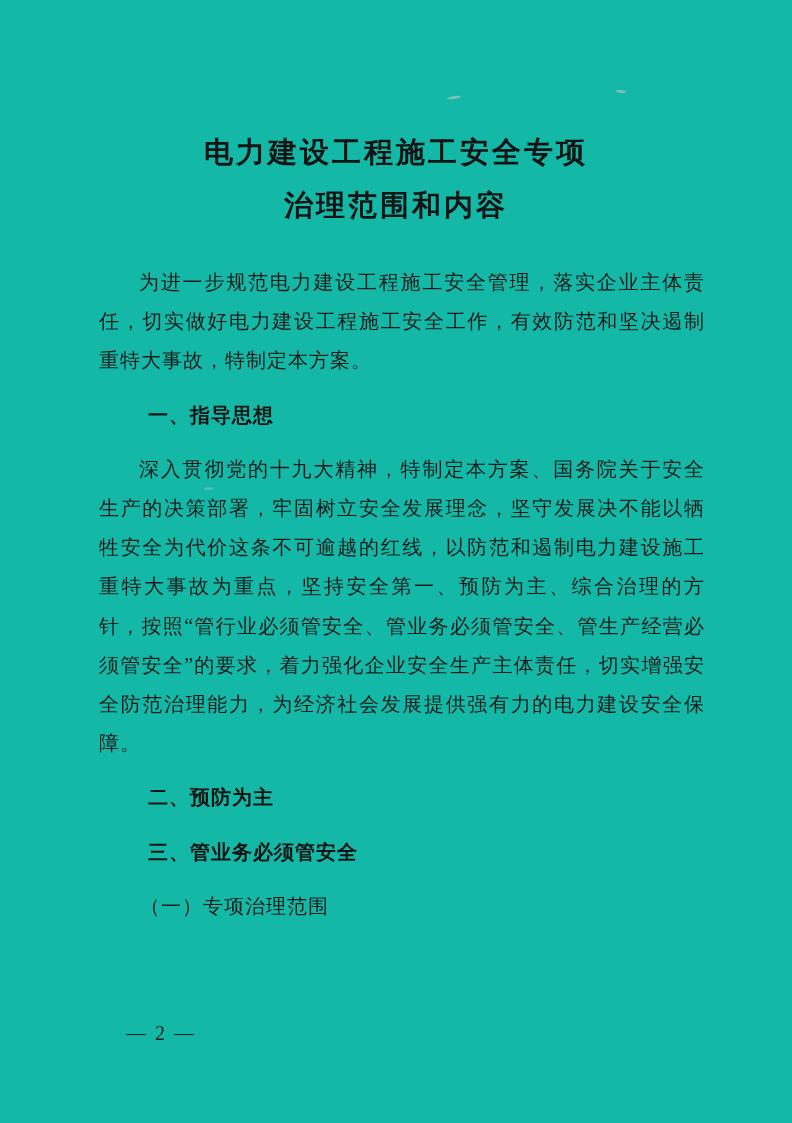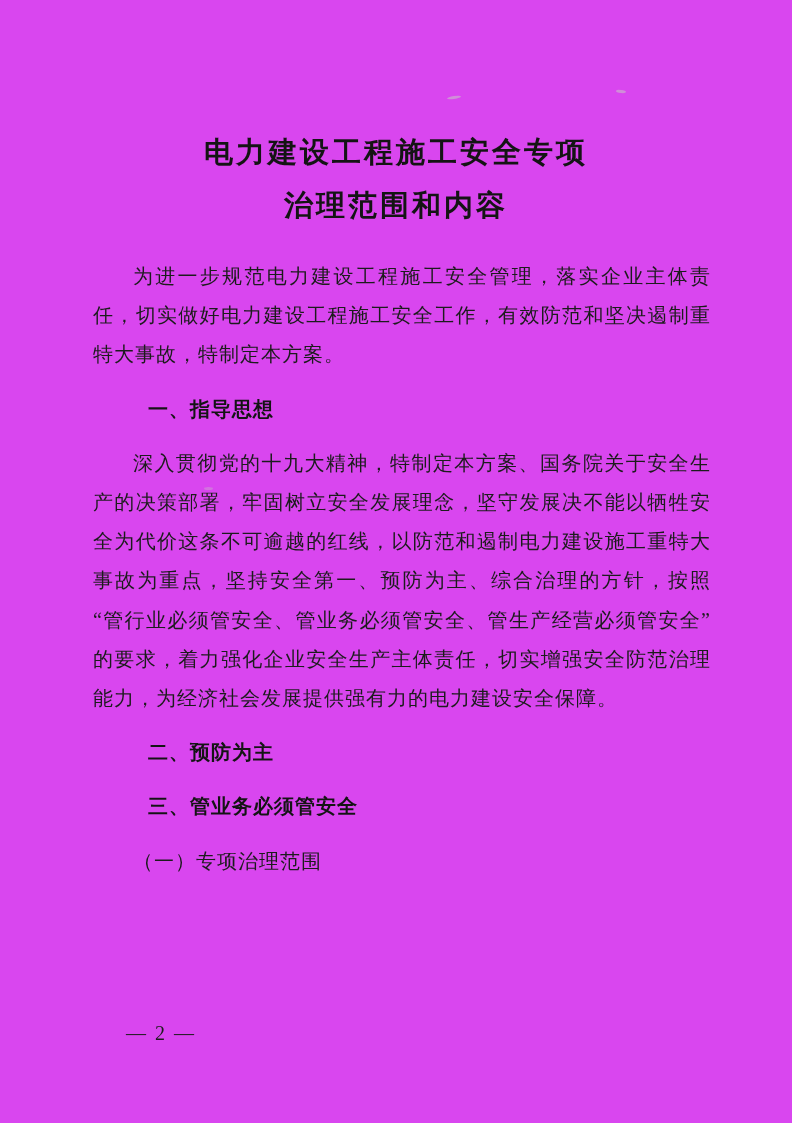--- a/index.html
+++ b/index.html
@@ -4,21 +4,21 @@
 <style>
   html, body {
     margin: 0;
     padding: 0;
     background: #ffffff;
   }
   .sheet {
     position: relative;
     width: 792px;
     height: 1123px;
-    background: #d946ef;
+    background: #14b8a6;
     overflow: hidden;
     color: #1c1c1c;
     font-family: "Liberation Serif", "DejaVu Serif", serif;
   }
   .title {
     position: absolute;
     top: 126px;
     left: 0;
     right: 0;
     margin: 0;
@@ -39,35 +39,35 @@
     left: 93px;
     width: 618px;
     font-size: 20px;
     line-height: 39.2px;
     letter-spacing: 1px;
     text-align: justify;
     text-justify: inter-character;
     color: #1c1c1c;
   }
   .para {
-    margin: 0;
+    margin: 6px;
     text-indent: 2em;
   }
   .section-heading {
     margin: 15px;
     font-size: 20px;
     line-height: 39.2px;
     font-weight: bold;
     text-indent: 2em;
     font-family: "Liberation Sans", "DejaVu Sans", sans-serif;
     letter-spacing: 1px;
     color: #141414;
   }
   .subheading {
-    margin: 0;
+    margin: 7px;
     text-indent: 2em;
     font-style: normal;
   }
   .page-number {
     position: absolute;
     left: 126px;
     top: 1022px;
     font-size: 20px;
     letter-spacing: 2px;
     color: #1c1c1c;

